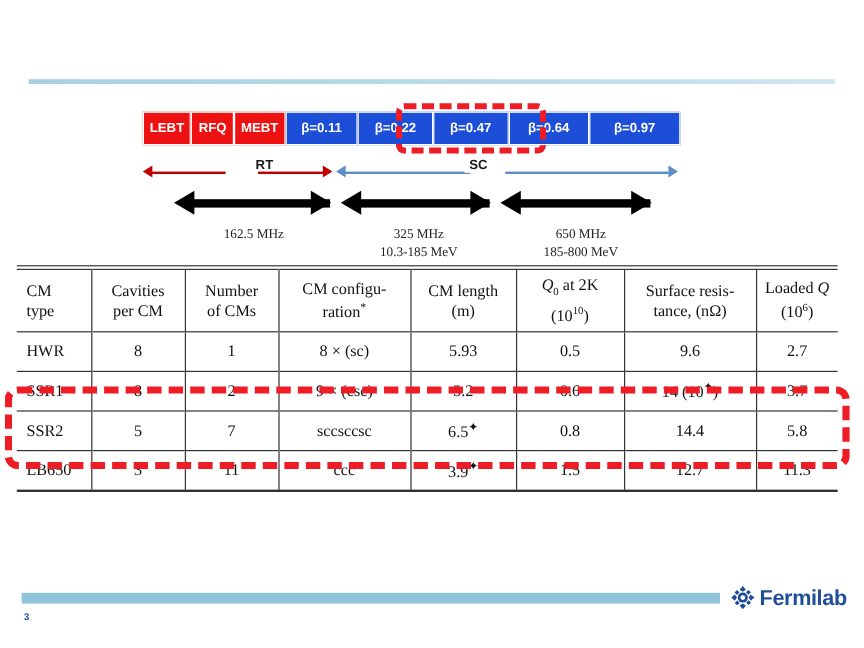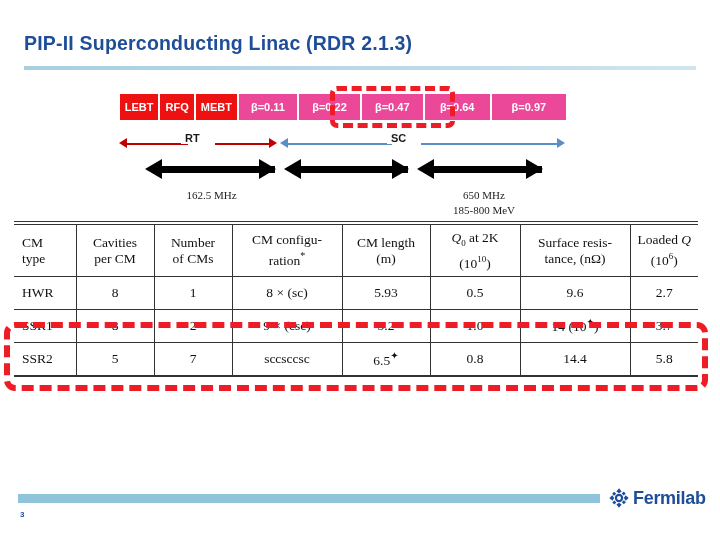--- a/index.html
+++ b/index.html
@@ -28,41 +28,41 @@
   .linac-wrap { position: absolute; left: 119px; top: 93px; width: 448px; height: 28px; }
   .linac-bar { display: flex; height: 28px; width: 100%; }
   .seg {
     display: flex; align-items: center; justify-content: center;
     font-size: 11px; font-weight: bold;
     border: 1px solid #ffffff;
     color: #ffffff;
     white-space: nowrap;
   }
   .seg.rt { background: #ee1111; }
-  .seg.sc { background: #ec4899; color:#ffffff; }
+  .seg.sc { background: #1d4ed8; color:#ffffff; }
 
   
   .bar-highlight {
     position: absolute;
     left: 330px; top: 86px; width: 125px; height: 42px;
     border: 5px dashed #ee1c25;
     border-radius: 7px;
   }
 
   
   .rtsc { position: absolute; left: 119px; top: 133px; width: 448px; height: 22px; }
   .axis-row { position: relative; width: 100%; height: 22px; }
   .axis-line { position: absolute; top: 10px; height: 1.6px; }
   .axis-lbl {
     position: absolute; top: -1px; font-size: 11px; font-weight: bold;
     background: #fff; padding: 0 4px;
   }
   .rt-line { background: #C00000; }
   .sc-line { background: #5B8EC4; }
-  .rt-lbl { color: #1a1a1a; }
+  .rt-lbl { color: #1a1a1a; margin-left: 28px; }
   .sc-lbl { color: #1a1a1a; }
   .ahead { position: absolute; width: 0; height: 0; top: 5px; }
   .ahead.left-red  { border-top:5px solid transparent;border-bottom:5px solid transparent;border-right:8px solid #C00000; }
   .ahead.right-red { border-top:5px solid transparent;border-bottom:5px solid transparent;border-left:8px solid #C00000; }
   .ahead.left-blue { border-top:5px solid transparent;border-bottom:5px solid transparent;border-right:8px solid #5B8EC4; }
   .ahead.right-blue{ border-top:5px solid transparent;border-bottom:5px solid transparent;border-left:8px solid #5B8EC4; }
 
   
   .freqarrows { position: absolute; left: 119px; top: 158px; width: 448px; height: 26px; }
   .blk { position: absolute; top: 8px; height: 7px; background: #000; }
@@ -125,21 +125,20 @@
     letter-spacing: 0.2px; white-space: nowrap;
   }
   .logo { position: absolute; left: 608px; top: 487px; display: flex; align-items: center; gap: 3px; }
   .logo-word { font-size: 18px; font-weight: bold; color: #1F4E99; letter-spacing: -0.3px; }
 </style>
 </head>
 <body>
 
 <div class="slide">
 
-  <div class="title">PIP-II Superconducting Linac (RDR 2.1.3)</div>
   <div class="title-rule"></div>
 
   <div class="linac-wrap">
     <div class="linac-bar" id="linac-bar">
         <div class="seg rt" style="flex: 0 0 9%;">LEBT</div>
         <div class="seg rt" style="flex: 0 0 8%;">RFQ</div>
         <div class="seg rt" style="flex: 0 0 9.5%;">MEBT</div>
         <div class="seg sc" style="flex: 0 0 13.5%;">β=0.11</div>
         <div class="seg sc" style="flex: 0 0 14%;">β=0.22</div>
         <div class="seg sc" style="flex: 0 0 14%;">β=0.47</div>
@@ -176,20 +175,24 @@
     <div class="bhead r" style="left:273px;"></div>
 
     <div class="bhead l" style="left:298px;"></div>
     <div class="blk" style="left:314px; width:109px;"></div>
     <div class="bhead r" style="left:407px;"></div>
   </div>
 
   <div class="freqlabels">
     <div class="flab" style="left:20px; width:145px;">
       <div>162.5 MHz</div>
+    </div>
+    <div class="flab" style="left:160px; width:140px;">
+      <div>325 MHz</div>
+      <div>10.3-185 MeV</div>
     </div>
     <div class="flab" style="left:295px; width:140px;">
       <div>650 MHz</div>
       <div>185-800 MeV</div>
     </div>
   </div>
 
   <div class="tbl-wrap">
     <div class="topdbl"></div>
     <table class="cm">
@@ -215,33 +218,43 @@
             <td>0.5</td>
             <td>9.6</td>
             <td class="lastcol">2.7</td>
           </tr>
           <tr>
             <td class="firstcol">SSR1</td>
             <td>8</td>
             <td>2</td>
             <td>9 × (csc)</td>
             <td>5.2</td>
-            <td>1.0</td>
+            <td>0.6</td>
             <td>14 (10<sup>✦</sup>)</td>
             <td class="lastcol">3.7</td>
           </tr>
           <tr>
             <td class="firstcol">SSR2</td>
             <td>5</td>
             <td>7</td>
             <td>sccsccsc</td>
             <td>6.5<span class="dag">✦</span></td>
             <td>0.8</td>
             <td>14.4</td>
             <td class="lastcol">5.8</td>
+          </tr>
+          <tr>
+            <td class="firstcol">LB650</td>
+            <td>3</td>
+            <td>11</td>
+            <td>ccc</td>
+            <td>3.9<span class="dag">✦</span></td>
+            <td>1.5</td>
+            <td>12.7</td>
+            <td class="lastcol">11.3</td>
           </tr>
         </tbody>
     </table>
     <div class="row-highlight"></div>
   </div>
 
   <div class="footer-rule"></div>
   <div class="pagenum">3</div>
   <div class="logo">
     <svg width="22" height="22" viewBox="0 0 100 100">

